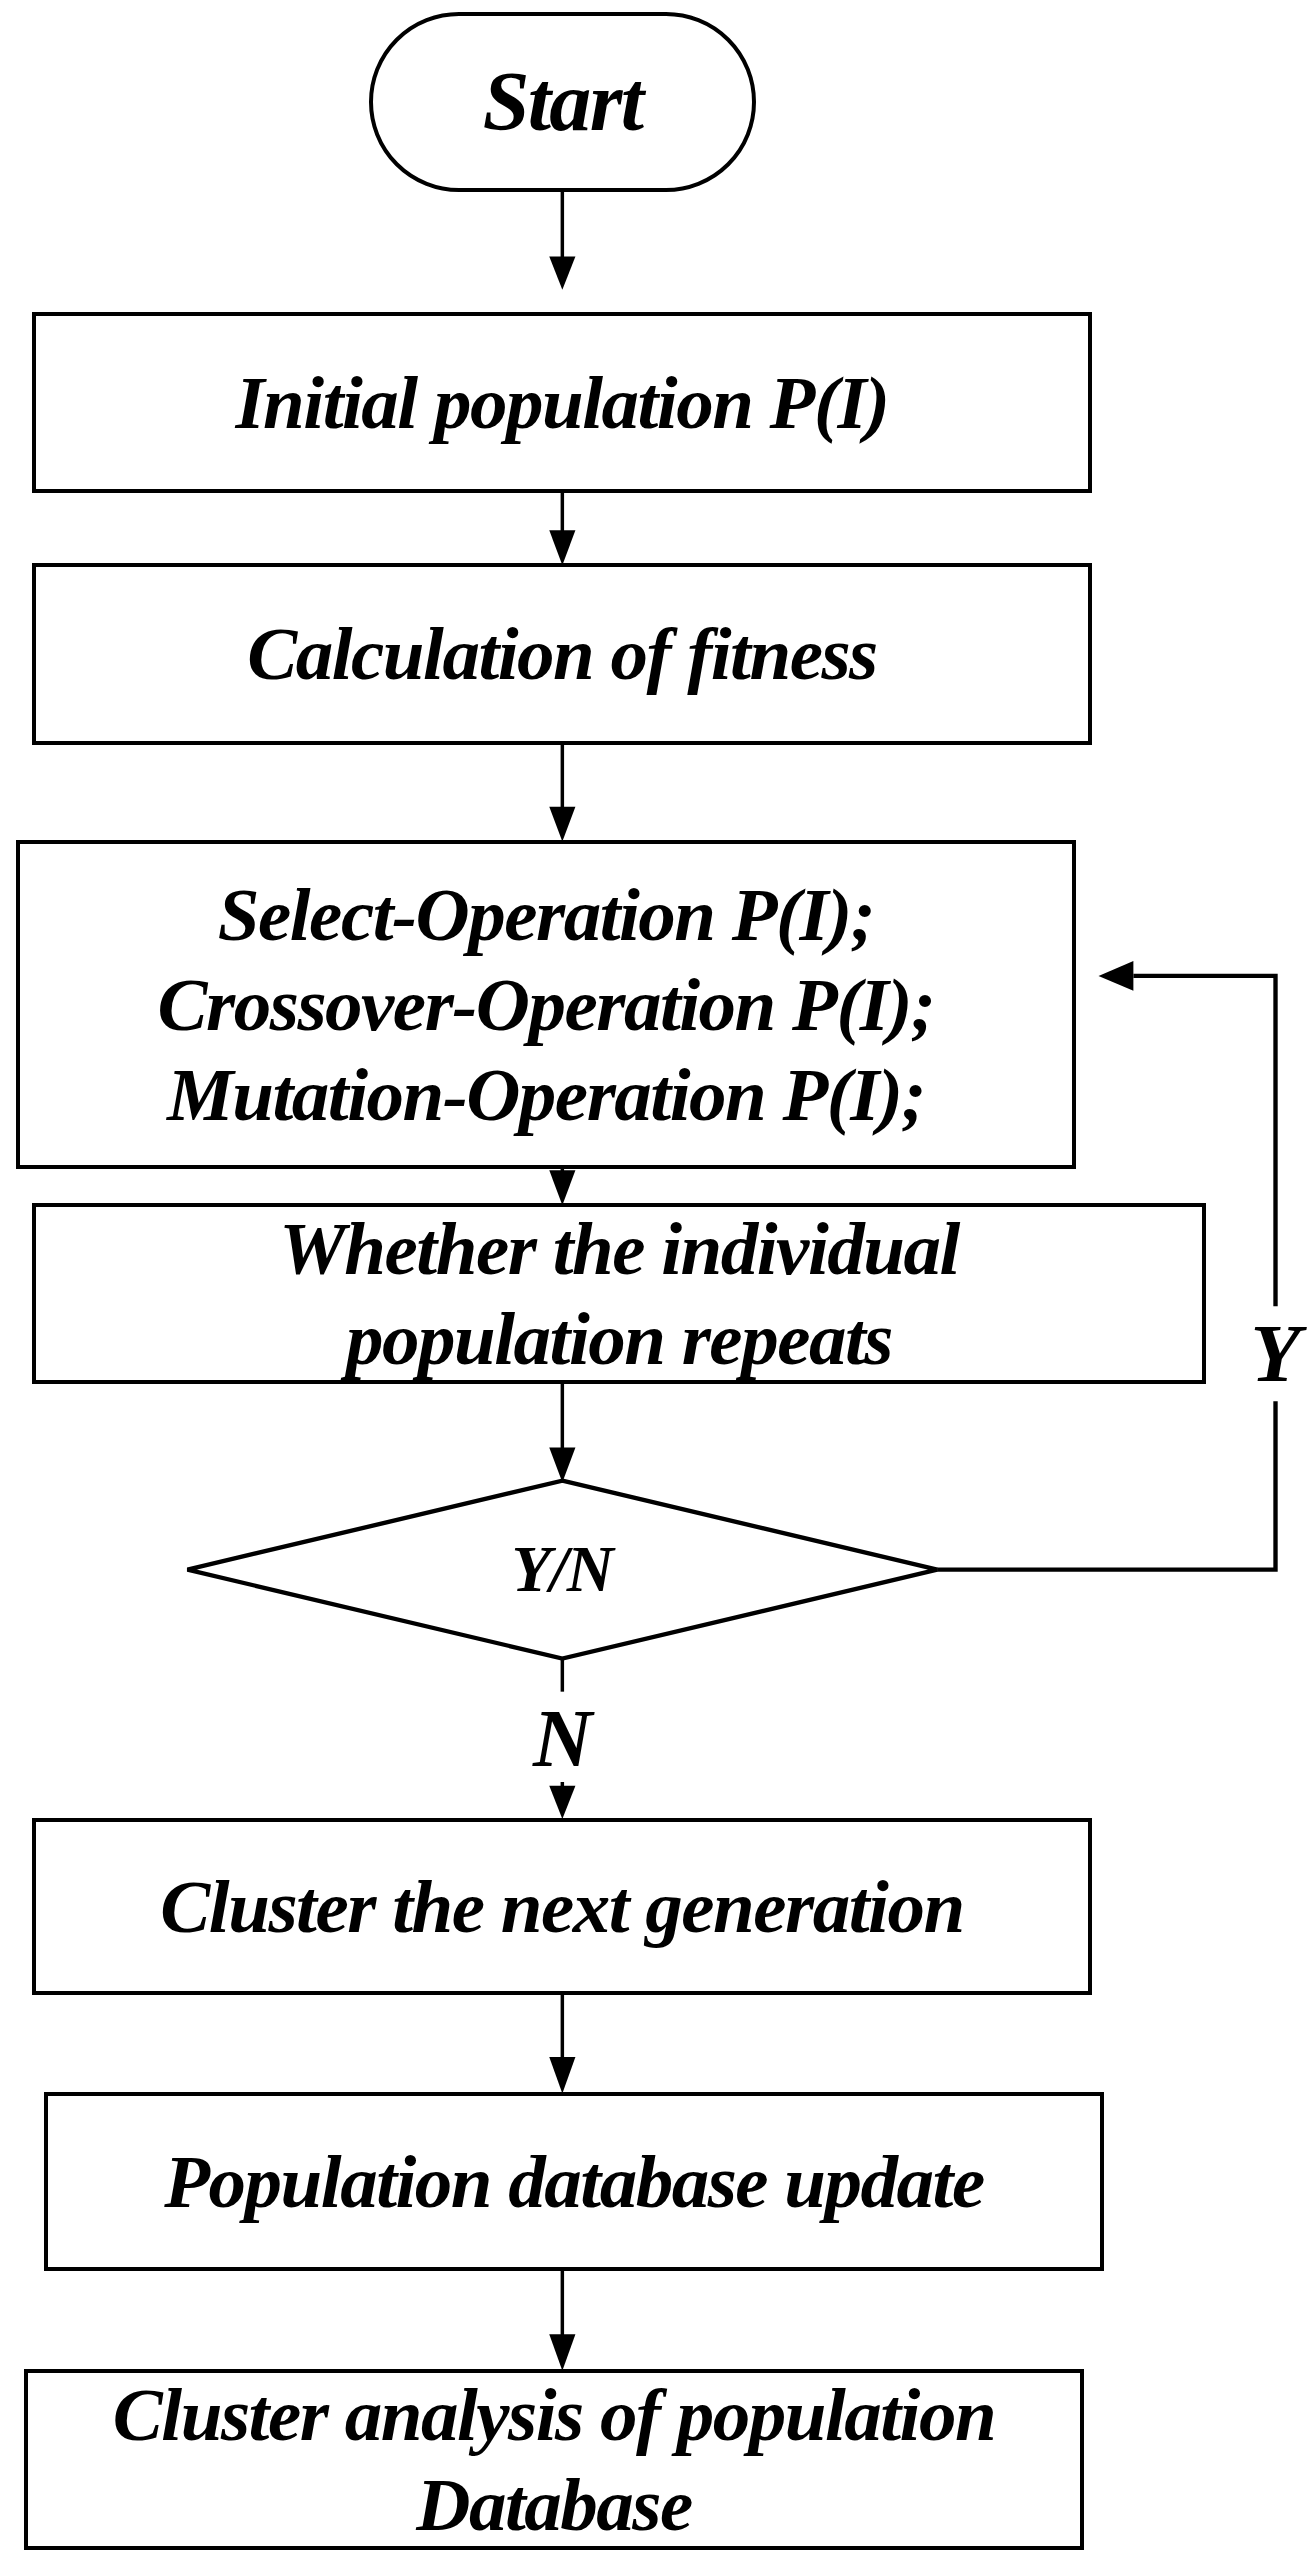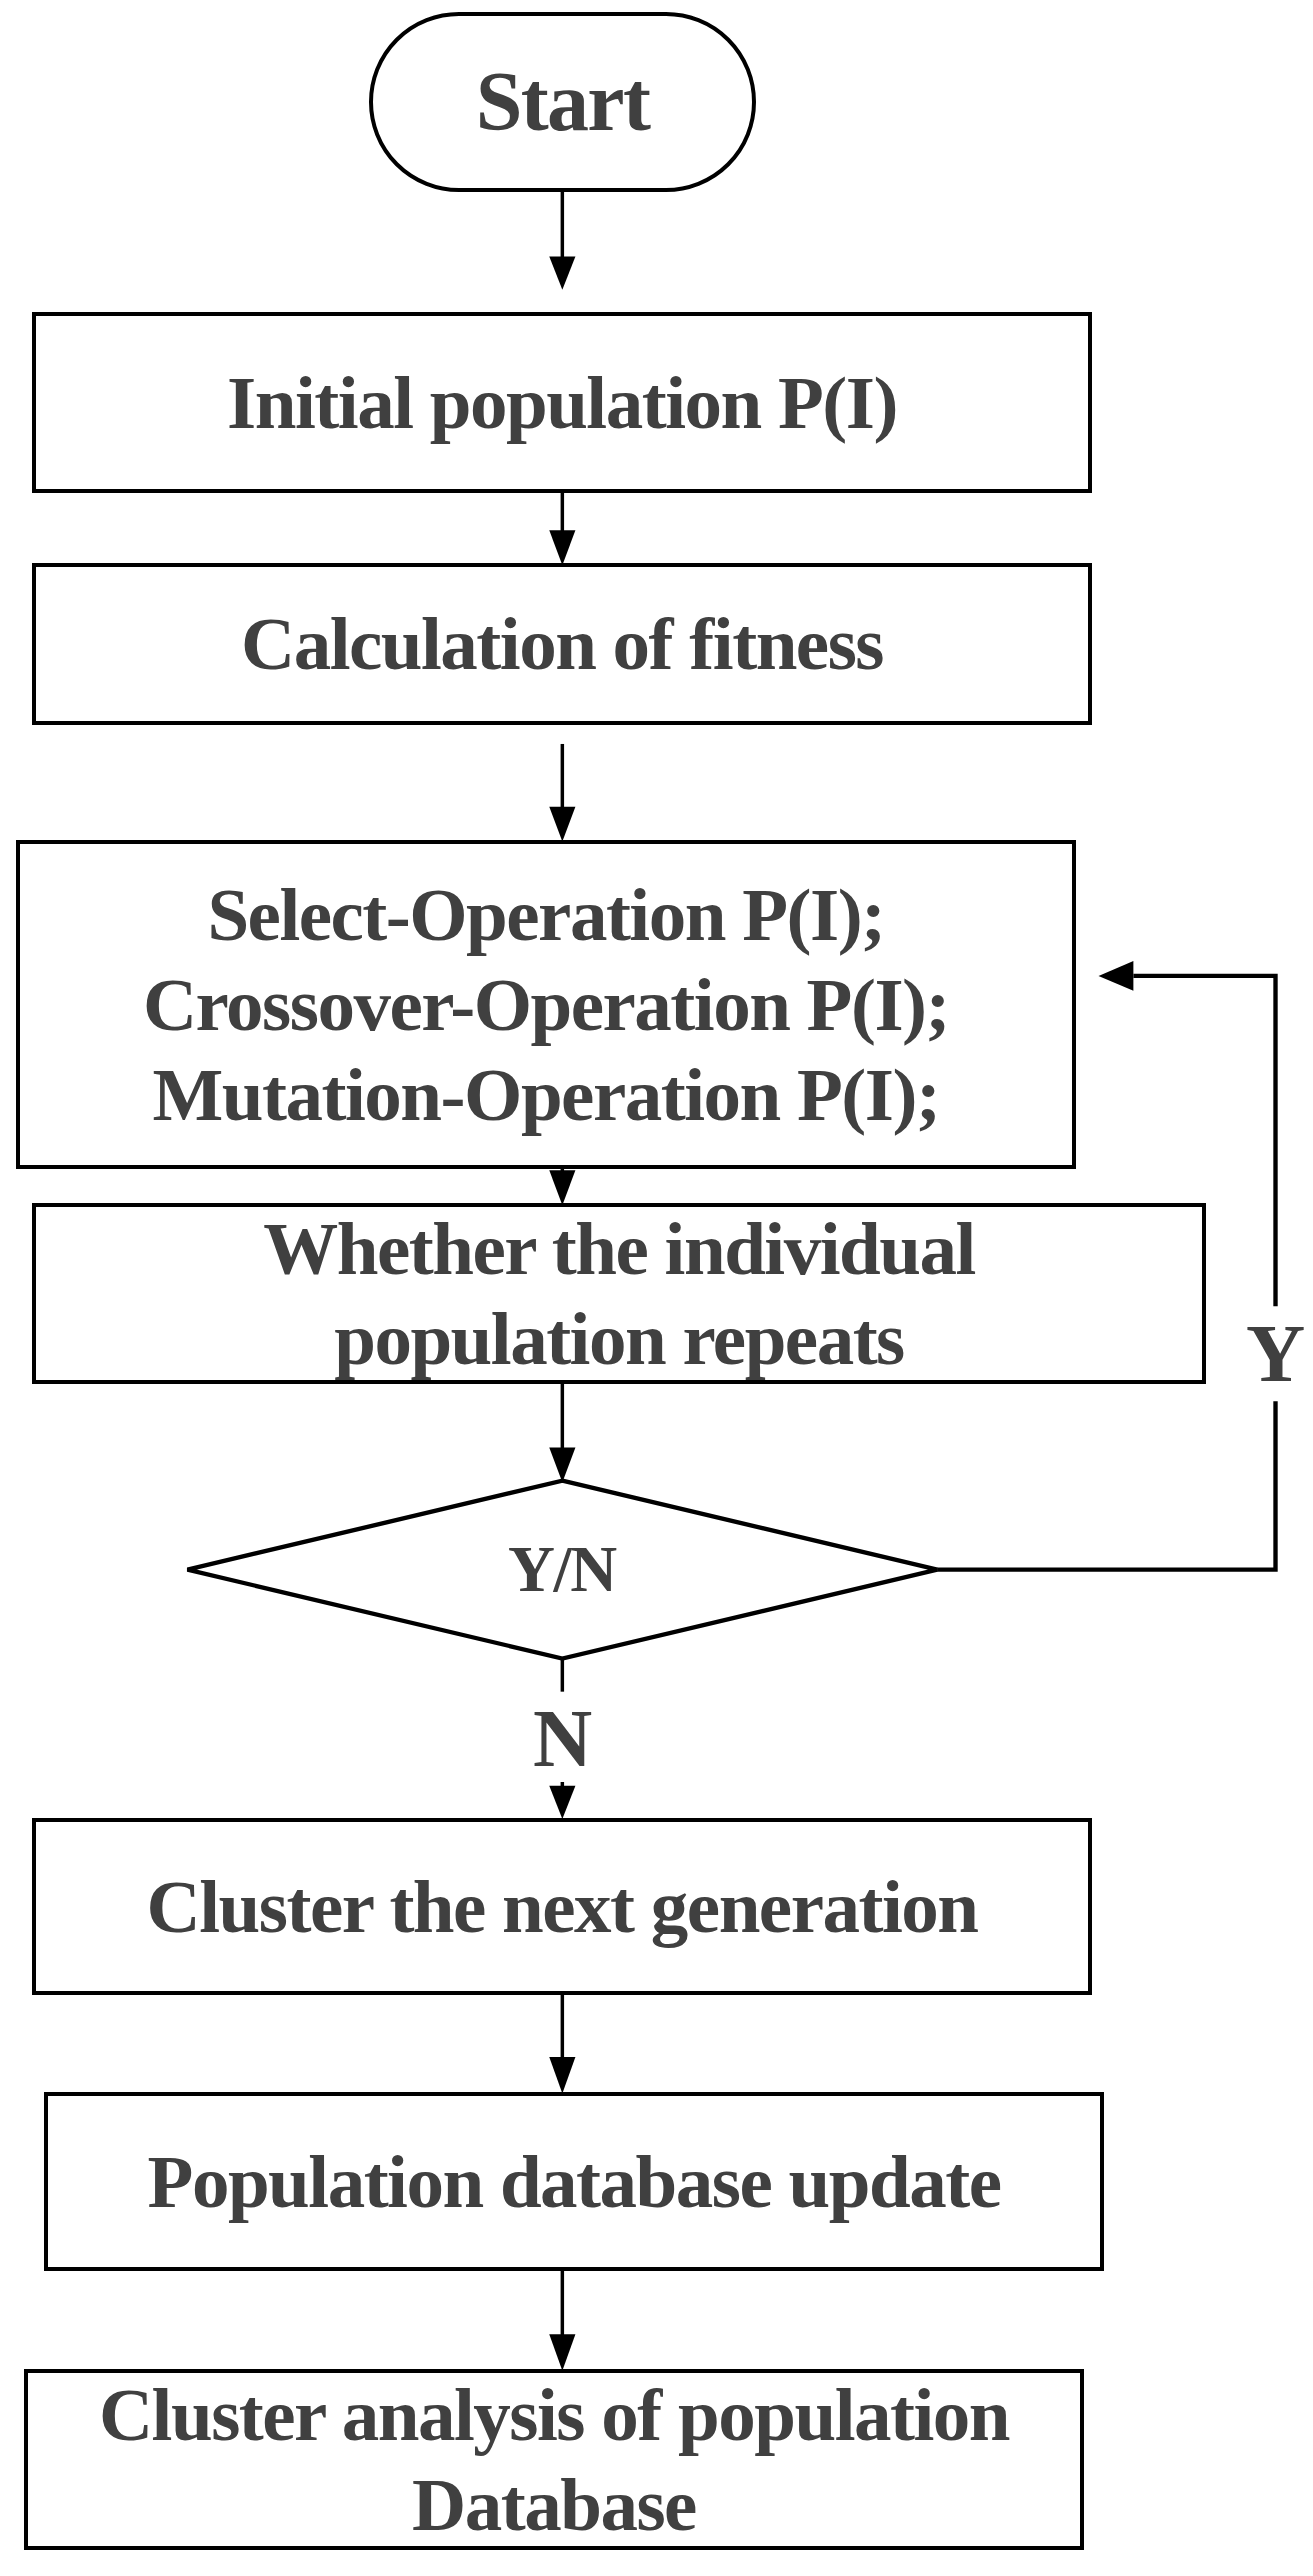--- a/index.html
+++ b/index.html
@@ -6,22 +6,23 @@
     margin: 0;
     padding: 0;
     background: #ffffff;
   }
   .canvas {
     position: relative;
     width: 1313px;
     height: 2576px;
     background: #ffffff;
     font-family: "Liberation Serif", "DejaVu Serif", serif;
-    color: #404040;
+    color: #000000;
     overflow: hidden;
+    font-style: italic;
   }
   .wires {
     position: absolute;
     left: 0;
     top: 0;
     width: 1313px;
     height: 2576px;
   }
   .node {
     position: absolute;
@@ -128,21 +129,21 @@
   </svg>
 
   <div class="node terminator" style="left:369px; top:12.2px; width:387px; height:180px;">
     <span class="node-label start-label">Start</span>
   </div>
 
   <div class="node" style="left:32px; top:288px; width:1060px; height:181px;margin-top:24px;">
     <span class="node-label">Initial population P(I)</span>
   </div>
 
-  <div class="node" style="left:32px; top:563px; width:1060px; height:162px;">
+  <div class="node" style="left:32px; top:563px; width:1060px; height:182px;">
     <span class="node-label">Calculation of fitness</span>
   </div>
 
   <div class="node" style="left:16px; top:840px; width:1060px; height:329px;">
     <span class="node-label">Select-Operation P(I);
 Crossover-Operation P(I);
 Mutation-Operation P(I);</span>
   </div>
 
   <div class="node" style="left:32px; top:1203px; width:1174px; height:181px;">

